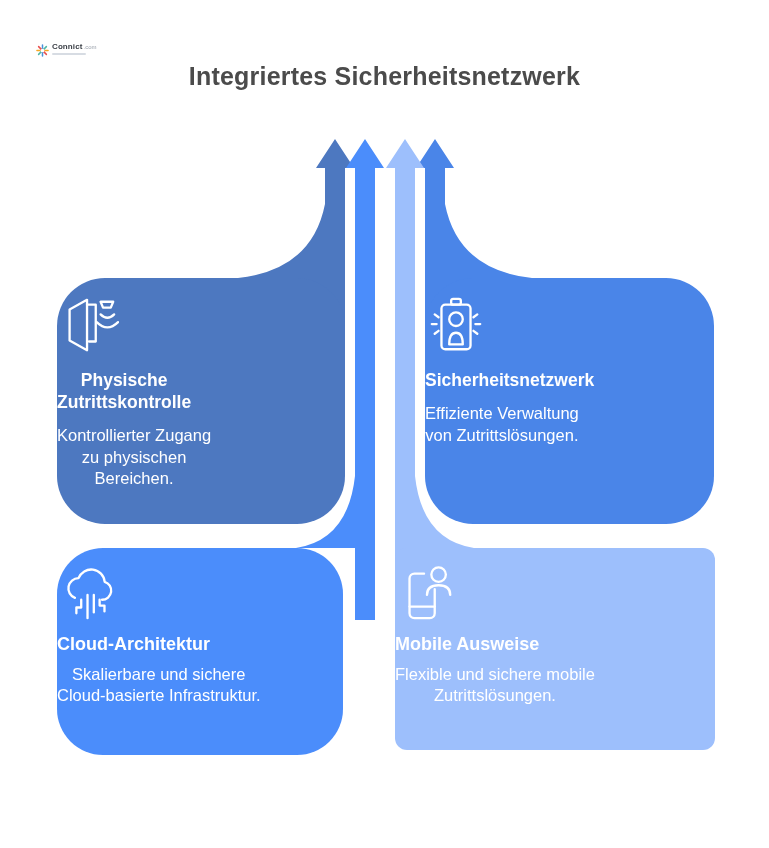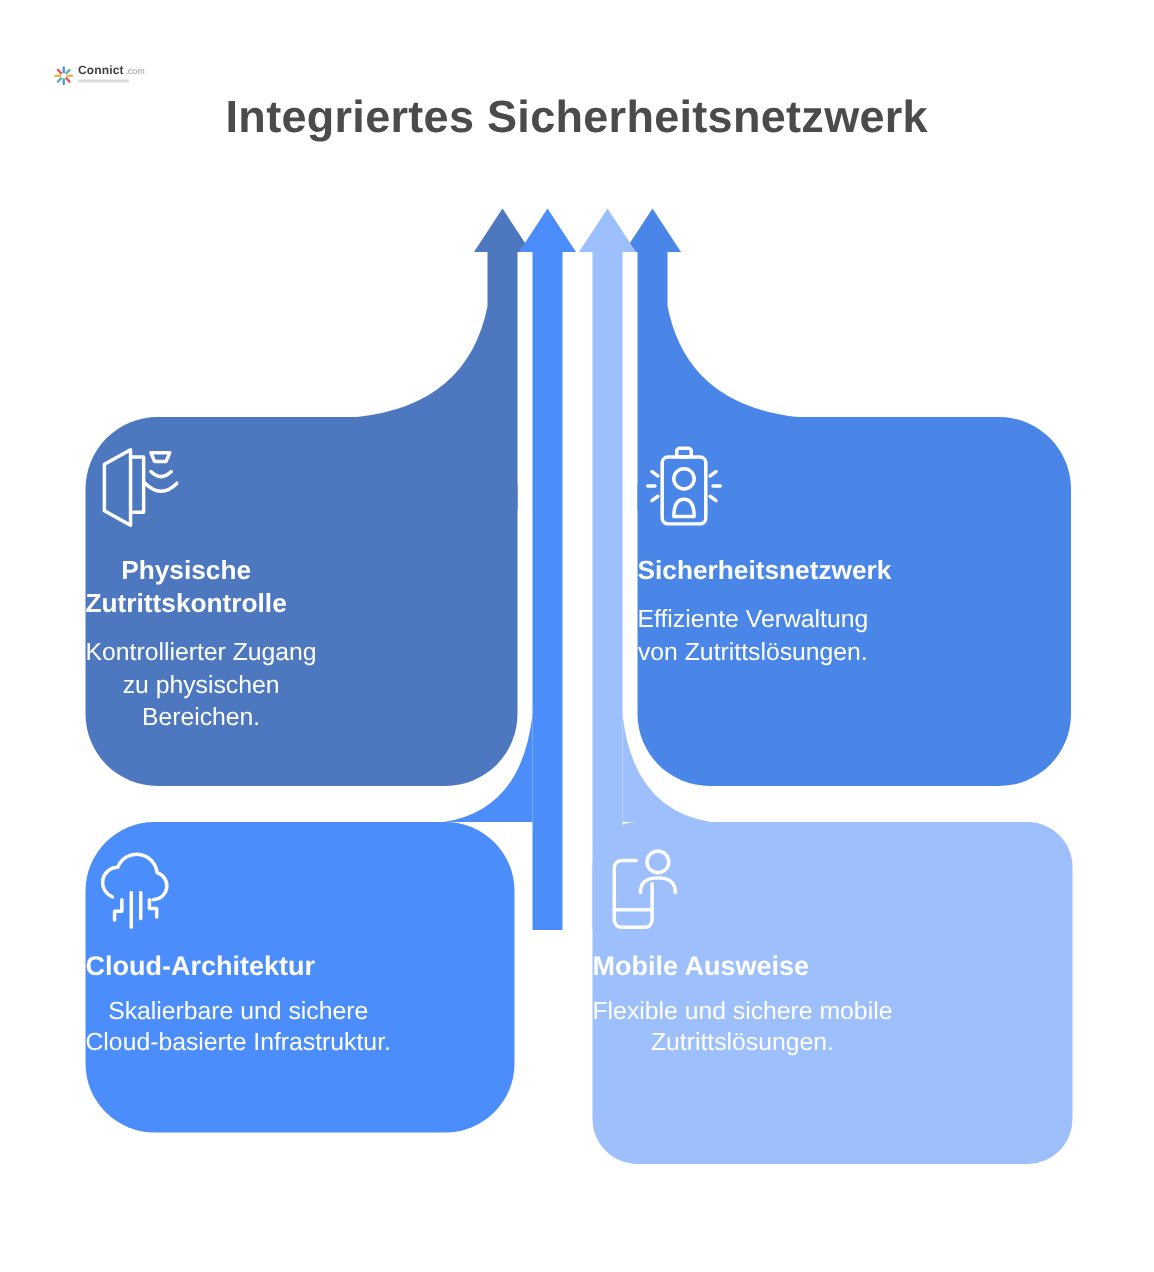--- a/index.html
+++ b/index.html
@@ -10,33 +10,33 @@
   
   .logo{position:absolute;left:36px;top:43px;display:flex;align-items:flex-start;gap:3px;}
   .logo-star{width:13px;height:13px;flex:0 0 auto;margin-top:1px;}
   .logo-line{display:flex;align-items:baseline;line-height:1;}
   .logo-name{font-size:8px;font-weight:bold;color:#3a3f46;letter-spacing:.1px;}
   .logo-tld{font-size:6px;color:#9aa1ab;margin-left:1px;}
   .logo-tagline{width:34px;height:2px;background:#d7dce3;border-radius:1px;margin-top:2px;}
   
   .title{
     position:absolute;left:0;top:62px;width:100%;margin:0;text-align:center;
-    font-size:30px;font-weight:bold;color:#4b4b4b;letter-spacing:.2px;
+    font-size:25px;font-weight:bold;color:#4b4b4b;letter-spacing:.2px;
   }
   
   .arrows{position:absolute;left:0;top:0;width:769px;height:848px;}
   
   .card{
     position:absolute;color:#ffffff;display:flex;flex-direction:column;align-items:flex-start;
     text-align:center;box-sizing:border-box;
   }
   .card-tl{left:57px;top:278px;width:288px;height:246px;border-radius:48px;}
   .card-tr{left:425px;top:278px;width:289px;height:246px;border-radius:48px;}
   .card-bl{left:57px;top:548px;width:286px;height:207px;border-radius:46px;}
-  .card-br{left:395px;top:548px;width:320px;height:228px;border-radius:30px;}
+  .card-br{left:395px;top:548px;width:320px;height:202px;border-radius:12px;}
   .icon{width:62px;height:62px;flex:0 0 auto;}
   .card-tl .icon,.card-tr .icon{margin-top:17px;}
   .card-bl .icon,.card-br .icon{margin-top:14px;}
   .card-title{
     font-size:17.5px;font-weight:bold;line-height:1.25;white-space:pre-line;margin:13px 0 0;
   }
   .card-bl .card-title,.card-br .card-title{margin-top:9px;font-size:18px;}
   .card-body{
     font-size:16.5px;line-height:1.32;white-space:pre-line;margin:11px 0 0;
   }

